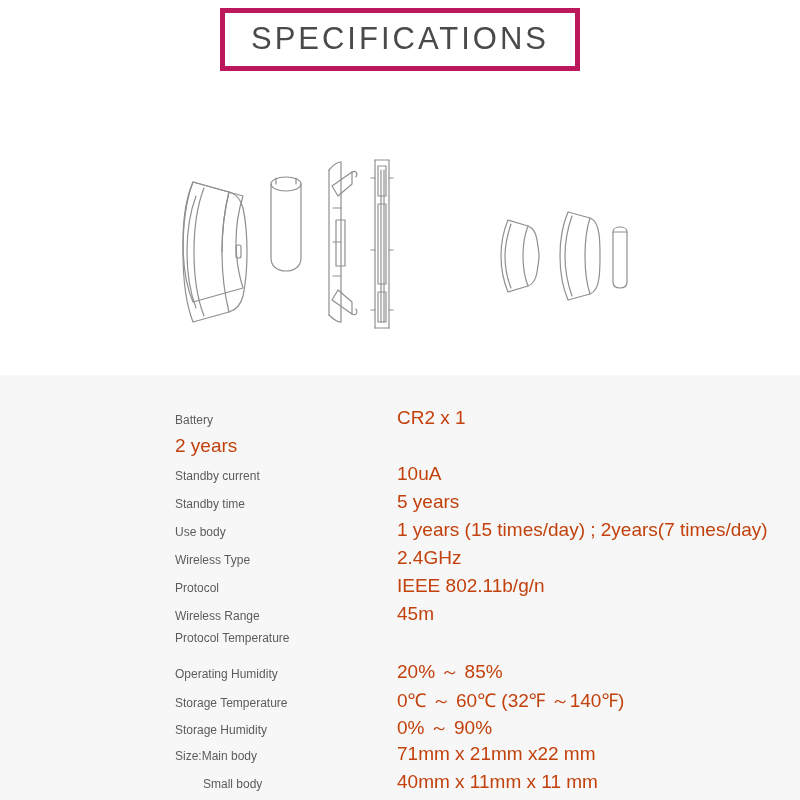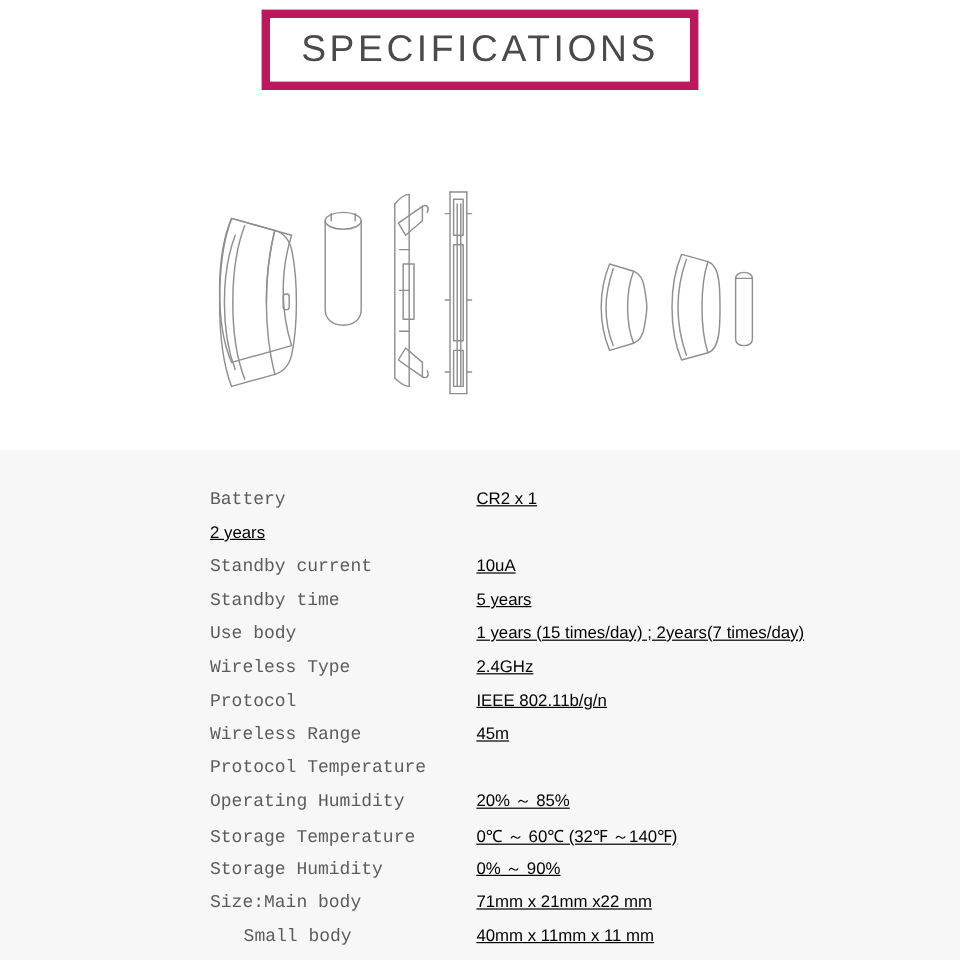--- a/index.html
+++ b/index.html
@@ -23,21 +23,21 @@
   
   .title-wrap {
     position: absolute;
     top: 8px;
     left: 0;
     width: 800px;
     display: flex;
     justify-content: center;
   }
   .title-box {
-    border: 7px solid #be185d;
+    border: 5px solid #be185d;
     padding: 10px 26px 12px 26px;
     display: inline-block;
   }
   .title-text {
     font-size: 31px;
     letter-spacing: 3px;
     color: #4a4a4a;
     font-weight: 400;
     line-height: 1;
     white-space: nowrap;
@@ -70,34 +70,32 @@
     left: 175px;
     width: 600px;
   }
   .spec-row {
     display: flex;
     align-items: baseline;
     height: 28px;
   }
   .spec-label {
     width: 222px;
-    font-size: 15px;
+    font-size: 12px;
     color: #5c5c5c;
     white-space: nowrap;
-    font-family: Liberation Mono, monospace;
   }
   .spec-label.indent {
     padding-left: 28px;
     width: 194px;
   }
   .spec-value {
-    font-size: 14px;
-    color: #000000;
+    font-size: 19px;
+    color: #c2410c;
     white-space: nowrap;
-    text-decoration: underline;
   }
 </style>
 </head>
 <body>
 
 <div class="page">
 
   <div class="title-wrap">
     <div class="title-box">
       <div class="title-text">SPECIFICATIONS</div>

